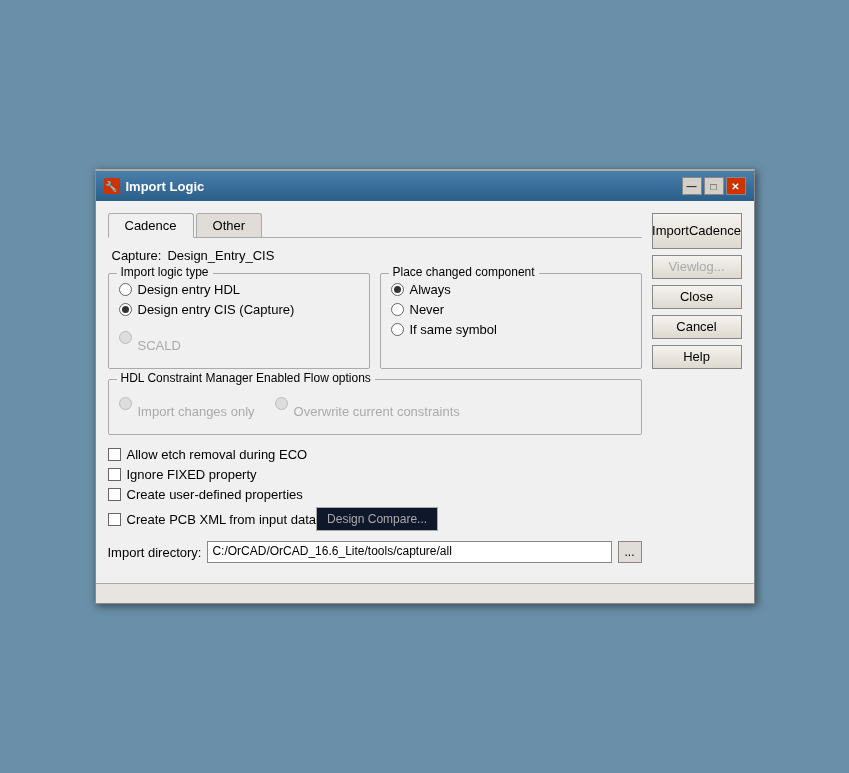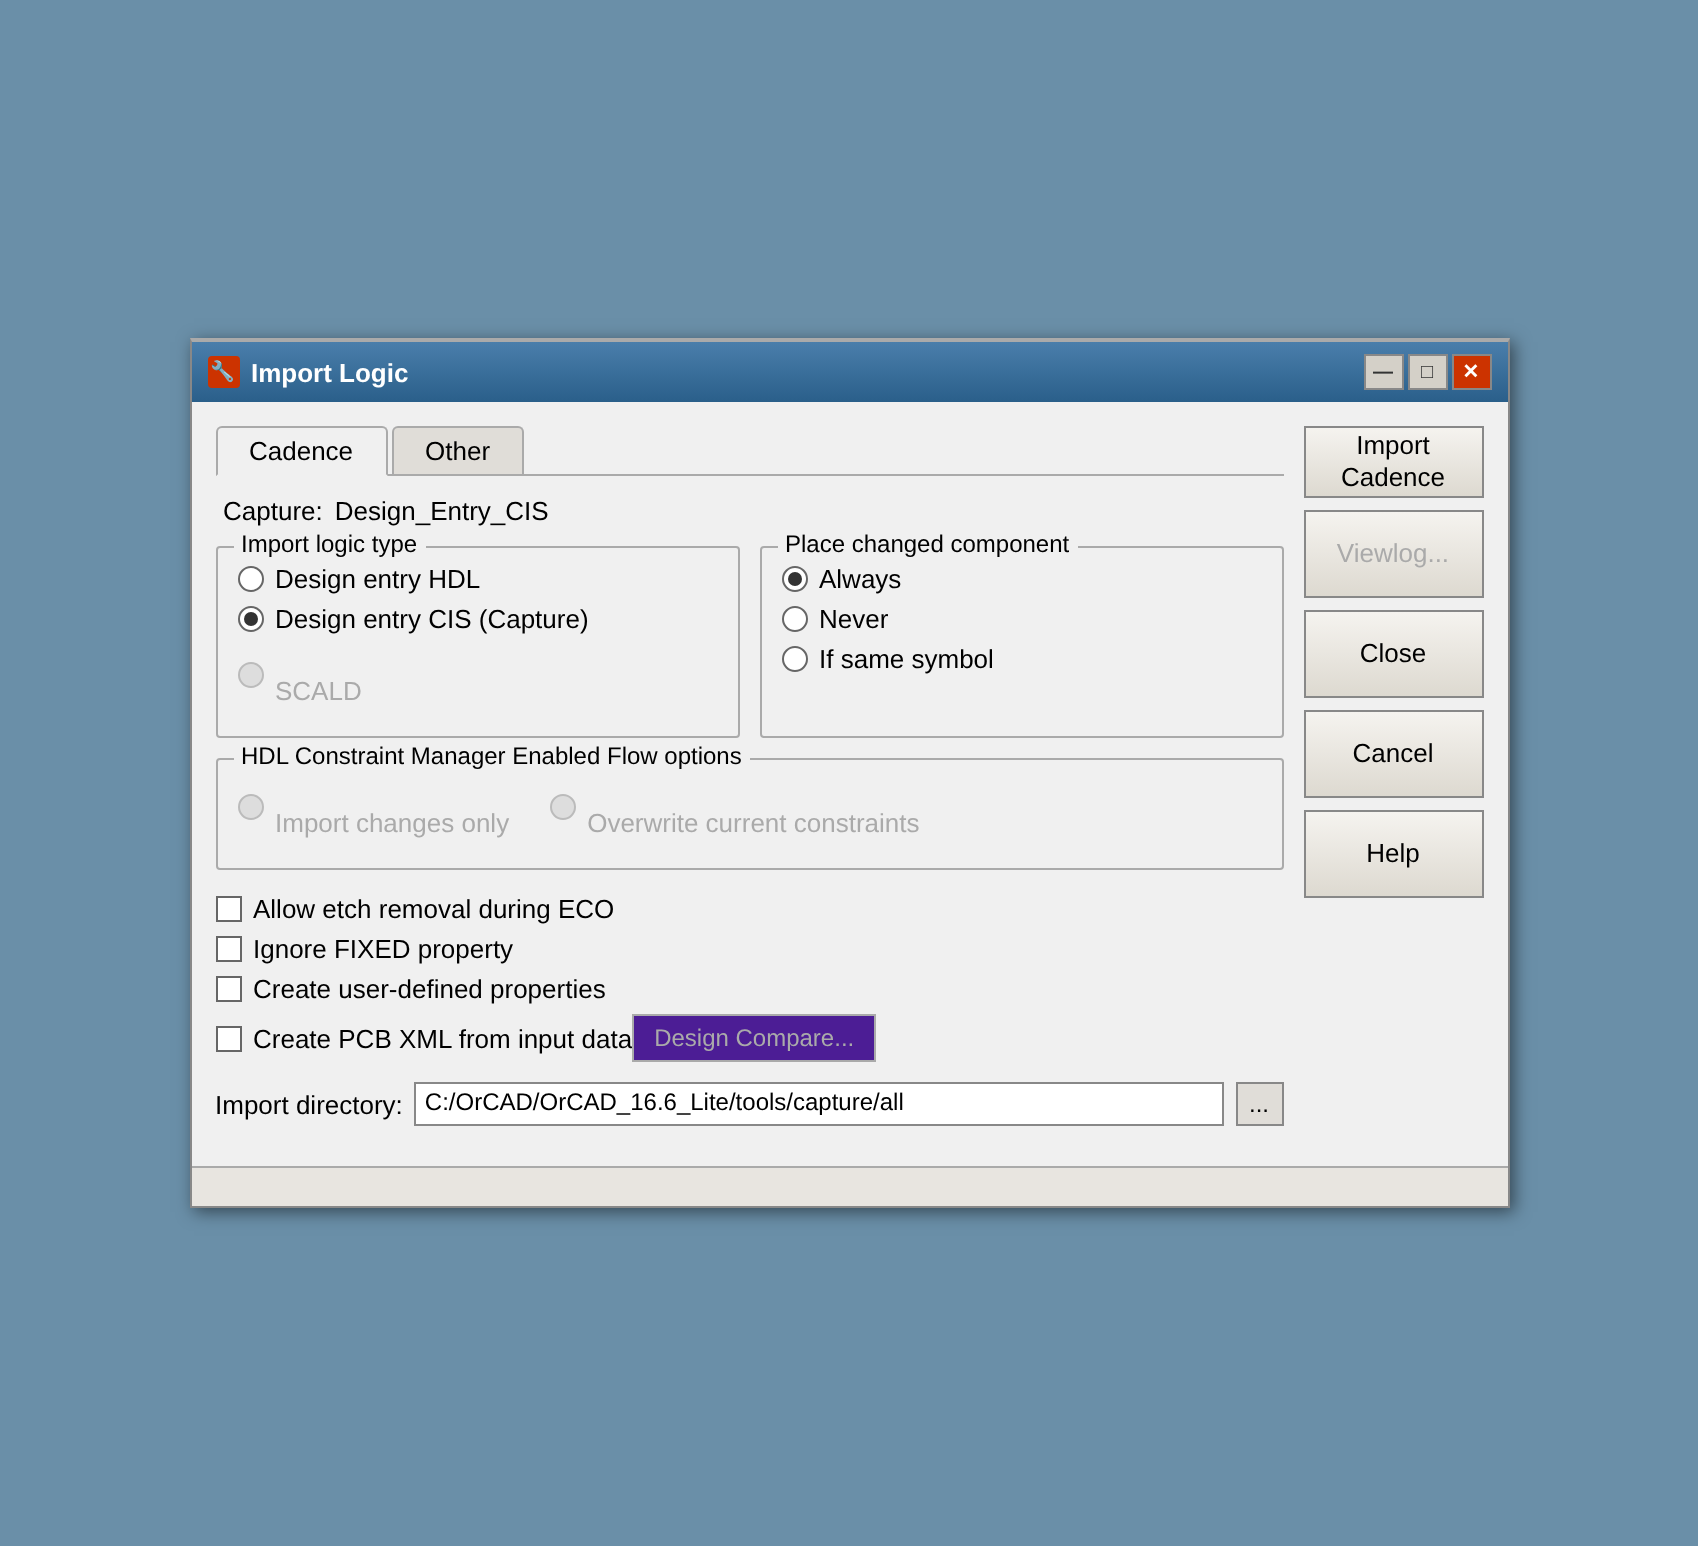--- a/index.html
+++ b/index.html
@@ -243,48 +243,47 @@
     
     .statusbar {
       border-top: 1px solid #aaa;
       height: 20px;
       background: #e8e5e0;
       padding: 2px 4px;
     }
     
     .side-btn {
       width: 90px;
-      height: 44px;
+      height: 24px;
       border: 1px solid #888;
       background: linear-gradient(to bottom, #f5f3ef, #ddd9d0);
       cursor: pointer;
       font-size: 13px;
       display: flex;
       align-items: center;
       justify-content: center;
       text-align: center;
       line-height: 1.2;
     }
     .side-btn.disabled {
       color: #aaa;
       cursor: default;
     }
     .side-btn.double-line {
       height: 36px;
-      flex-direction: column;
     }
     .pcb-row {
       display: flex;
       align-items: center;
       gap: 0;
     }
     .design-compare-btn {
       height: 24px;
       border: 1px solid #aaa;
-      background: #4c1d95;
+      background: #0f172a;
       color: #aaa;
       cursor: default;
       padding: 0 10px;
       font-size: 12px;
       display: flex;
       align-items: center;
     }
   </style>
 </head>
 <body>

